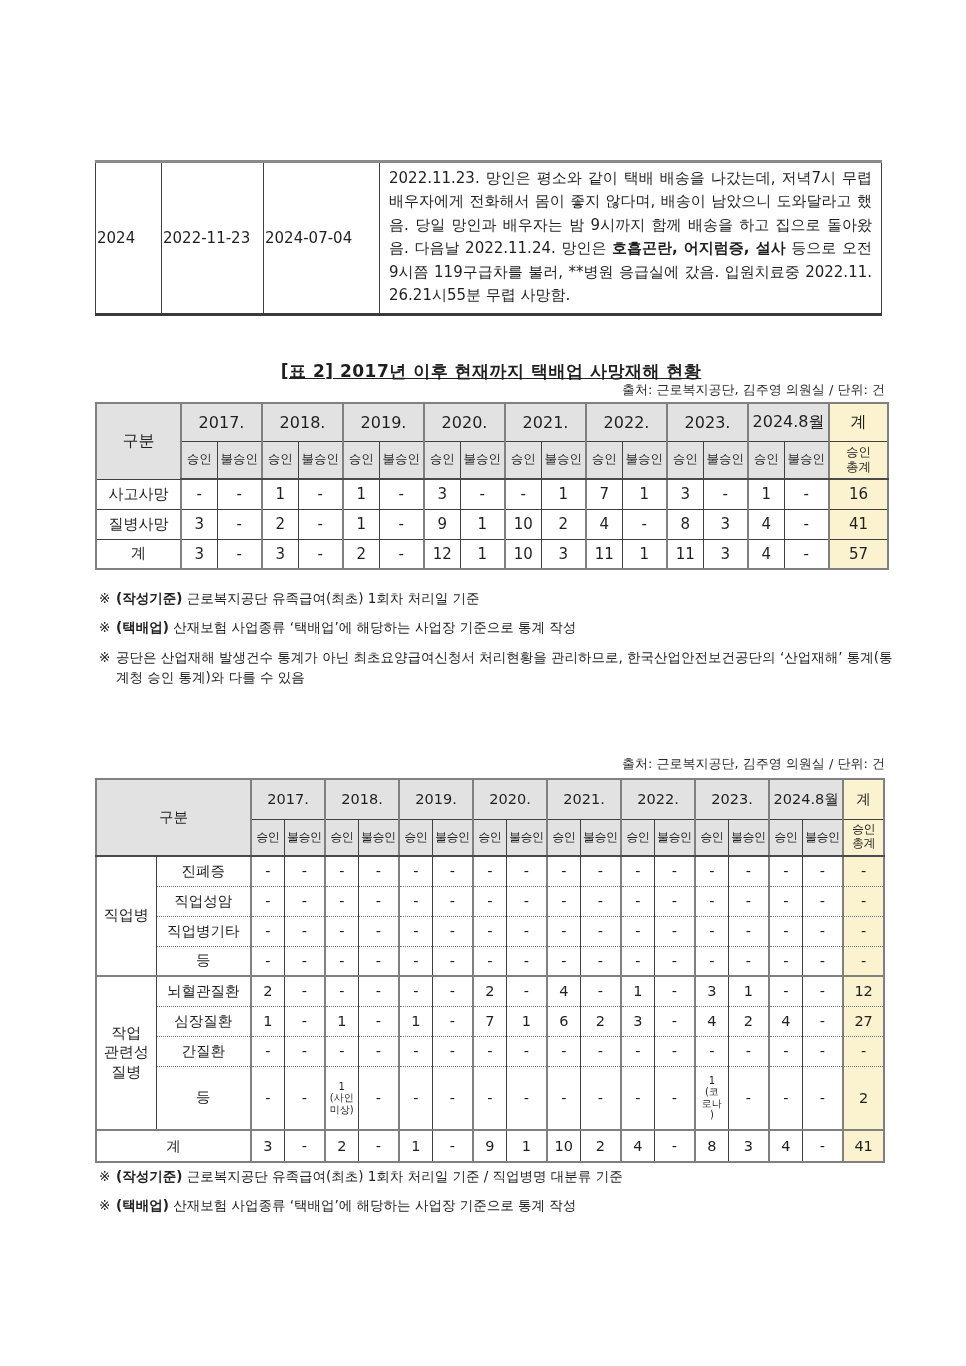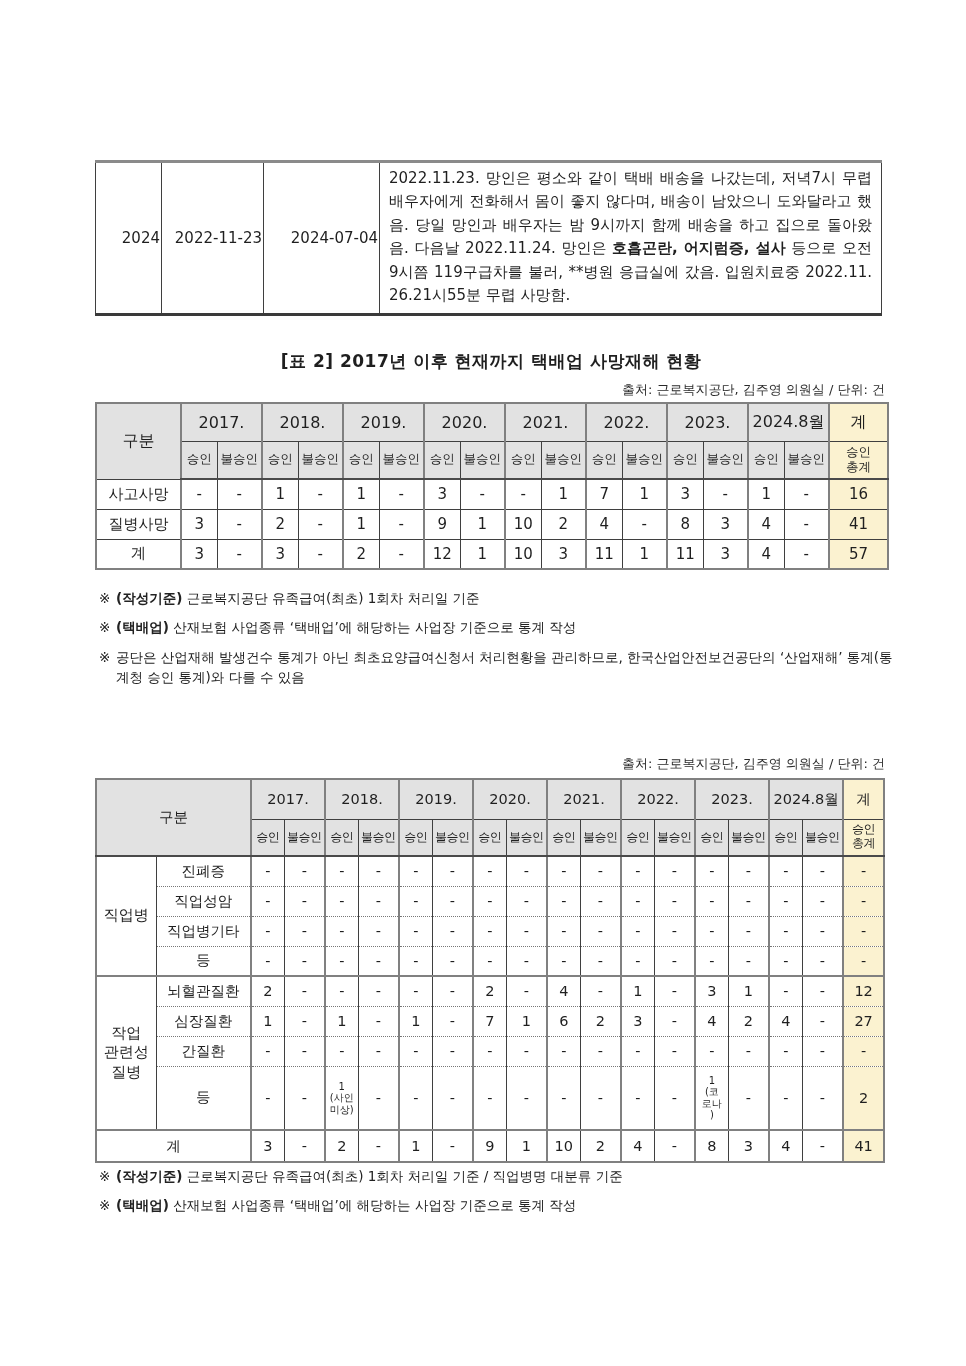--- a/index.html
+++ b/index.html
@@ -5,21 +5,21 @@
   html,body{margin:0;padding:0;background:#f0f0f0;}
   .page{position:relative;width:966px;height:1366px;background:#ffffff;margin:0 auto;
         font-family:"DejaVu Sans",sans-serif;color:#1f1f1f;overflow:hidden;}
 
   
   #cont-table{position:absolute;left:95px;top:160px;width:786px;
               border-collapse:collapse;table-layout:fixed;
               border-top:3px solid #8a8a8a;border-bottom:3px solid #3a3a3a;}
   #cont-table td{border-left:1px solid #3f3f3f;border-right:1px solid #3f3f3f;
                  vertical-align:middle;font-size:15px;}
-  #cont-table td.center{text-align:right;}
+  #cont-table td.center{text-align:left;}
   #cont-table td.desc{text-align:justify;padding:4px 9px 6px 9px;line-height:1.56;
                       word-break:break-all;margin-top:44px;}
   #cont-table td.desc b{font-weight:bold;}
 
   
   .tbl-title{position:absolute;left:95px;width:792px;text-align:center;
              font-size:17px;font-weight:bold;letter-spacing:0.5px;}
   .tbl-source{position:absolute;left:95px;width:790px;text-align:right;
               font-size:13px;color:#2a2a2a;}
   .notes{position:absolute;left:99px;width:800px;}
@@ -48,21 +48,21 @@
 
   
   #table3 tbody td,#table3 tbody th{border-bottom-style:none;border-top:1px dotted #777;}
   #table3 tbody tr.gsep>*{border-top:2px solid #808080;}
   #table3 tbody tr.first>*{border-top:2px solid #4a4a4a;}
   #table3 .grouplabel{font-size:15px;background:#fff;line-height:1.3;}
   #table3 .tiny{font-size:10px;line-height:1.15;}
   #table3 td,#table3 th{font-size:14.5px;}
   #table3 .sub{font-size:12px;letter-spacing:-0.5px;}
 
-  #t2-title{top:350px;} #t2-source{top:381px;} #t2-notes{top:588px;}
+  #t2-title{top:360px;text-decoration:underline;} #t2-source{top:381px;} #t2-notes{top:588px;}
   #t3-title{top:723px;} #t3-source{top:755px;} #t3-notes{top:1166px;}
 </style>
 </head>
 <body>
 
 <div class="page">
 
   <table id="cont-table">
     <colgroup>
       <col style="width:66px">

